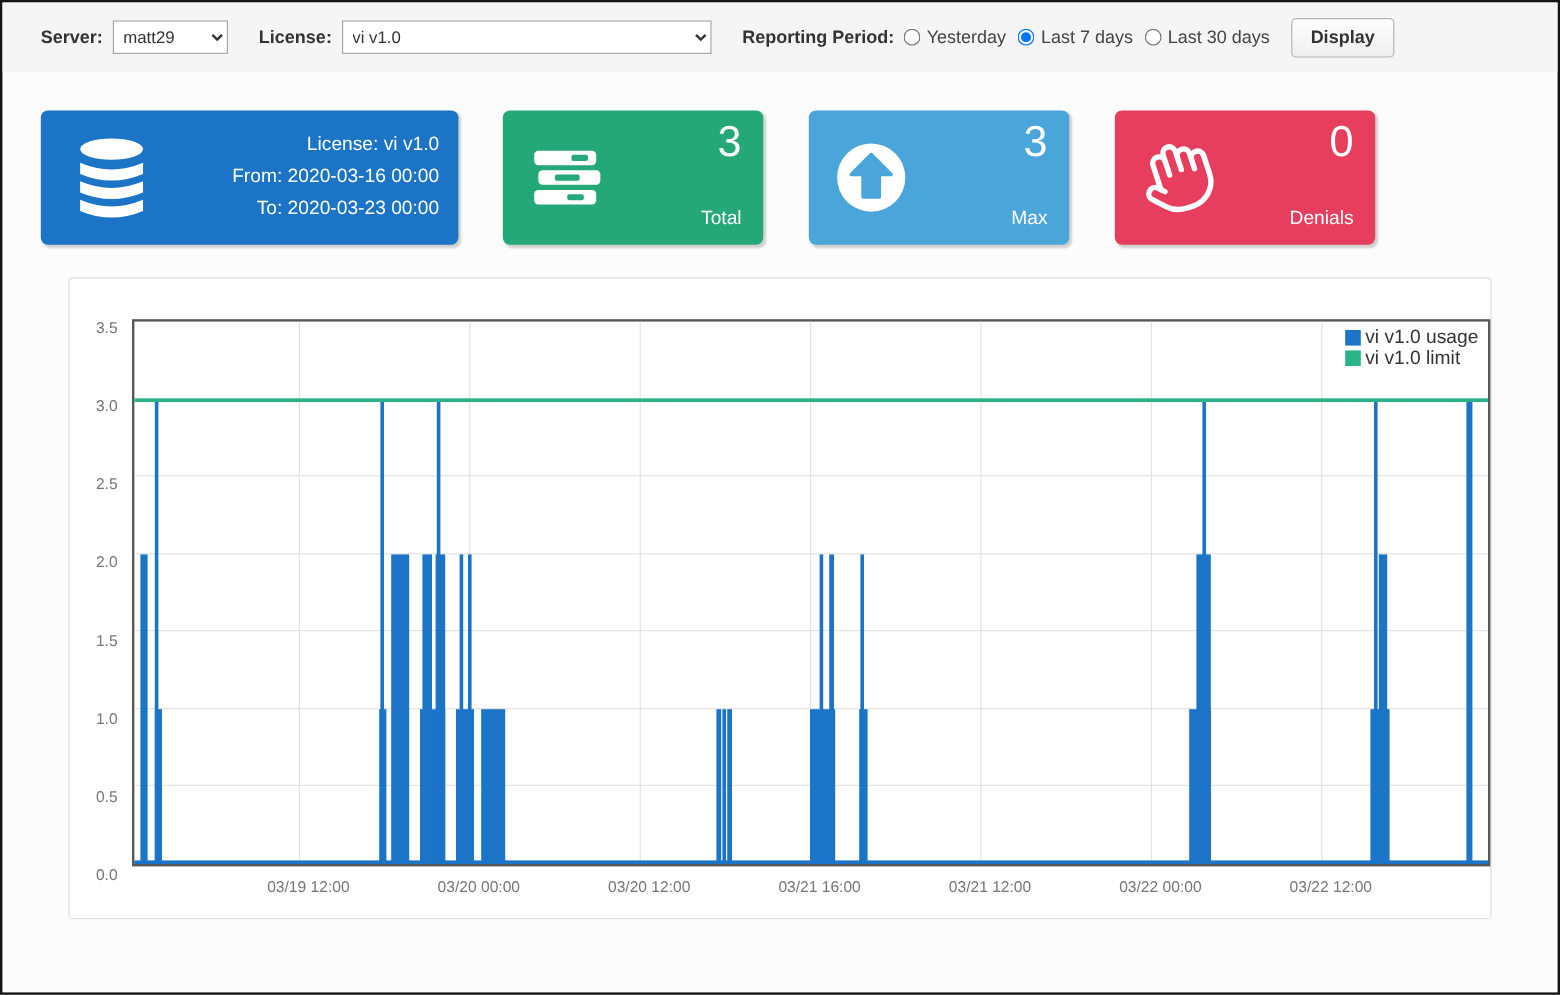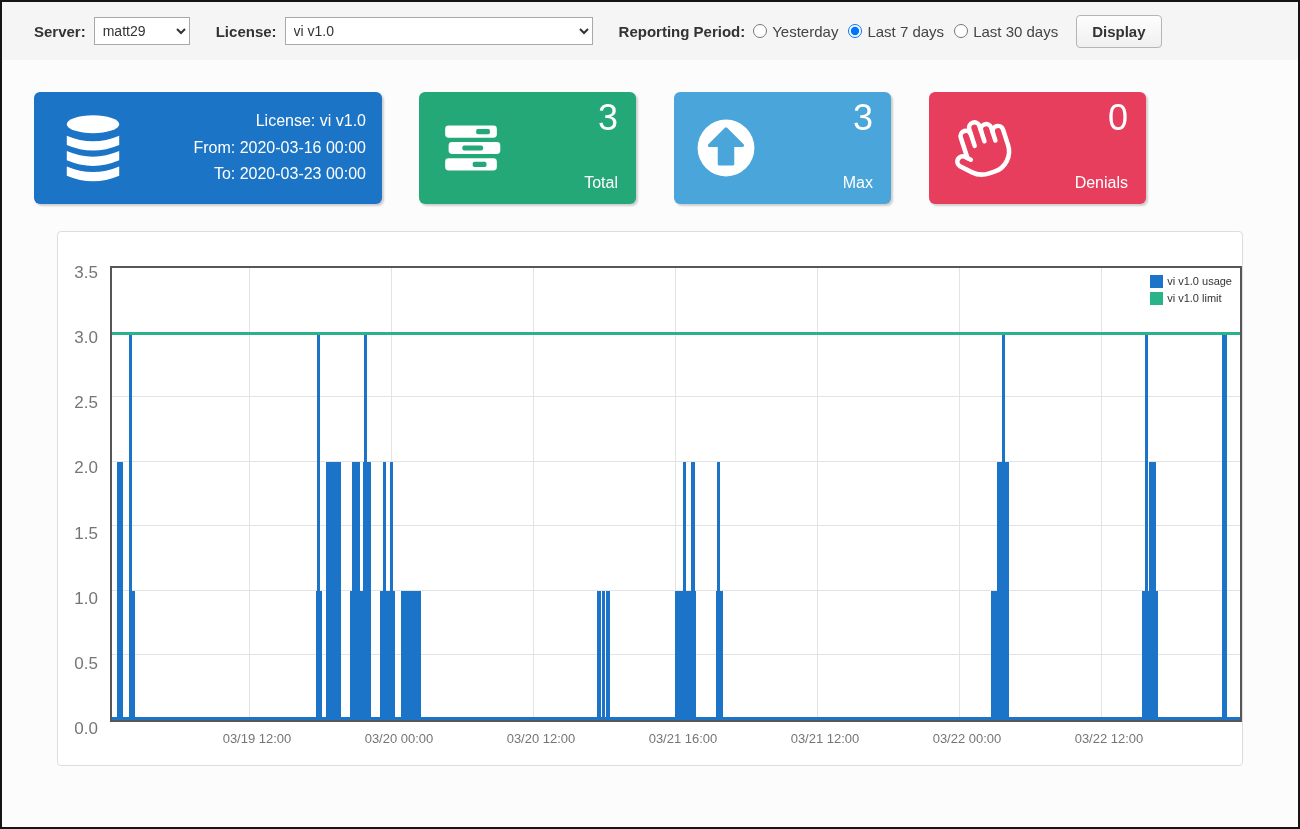--- a/index.html
+++ b/index.html
@@ -109,21 +109,21 @@
   }
   .panel-header svg { margin-right: 7px; }
   .panel-body { padding: 34px 8px 13px 8px; }
   
   .chart-row { display: flex; }
   .y-col { width: 44px; position: relative; height: 456px; flex: none; }
   .y-tick {
     position: absolute;
     right: 12px;
     transform: translateY(50%);
-    font-size: 17px;
+    font-size: 13px;
     color: #757575;
   }
   .plot {
     position: relative;
     width: 1132px;
     height: 456px;
     border: 2px solid #57575b;
     background: #fff;
     flex: none;
   }
@@ -135,21 +135,21 @@
   .legend {
     position: absolute;
     top: 3px;
     right: 5px;
     z-index: 4;
     background: rgba(255,255,255,0.9);
     padding: 2px 3px;
   }
   .legend-item { display: flex; align-items: center; line-height: 17px; }
   .legend-swatch { width: 13px; height: 13px; margin-right: 4px; flex: none; }
-  .legend-text { font-size: 11px; color: #333; white-space: nowrap; }
+  .legend-text { font-size: 16px; color: #333; white-space: nowrap; }
   .x-row { position: relative; height: 30px; margin-left: 52px; width: 1132px; }
   .x-tick {
     position: absolute;
     top: 9px;
     transform: translateX(-50%);
     font-size: 13px;
     color: #757575;
     white-space: nowrap;
   }
 </style>

